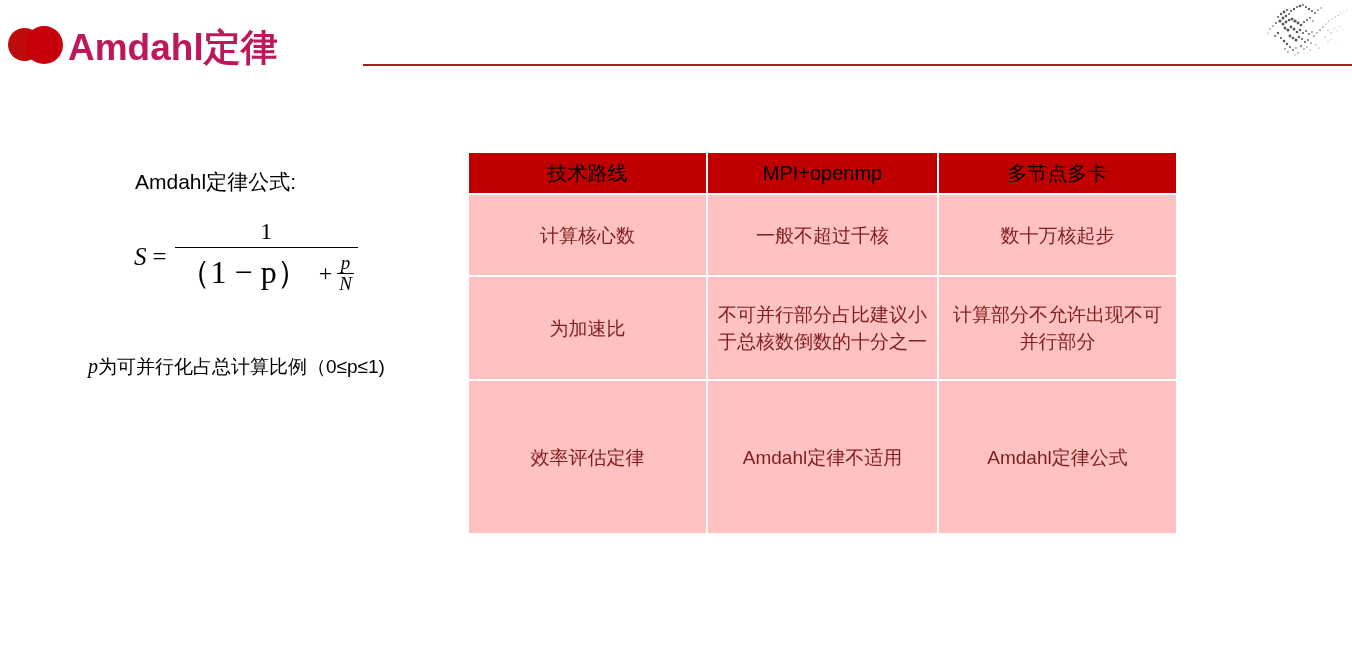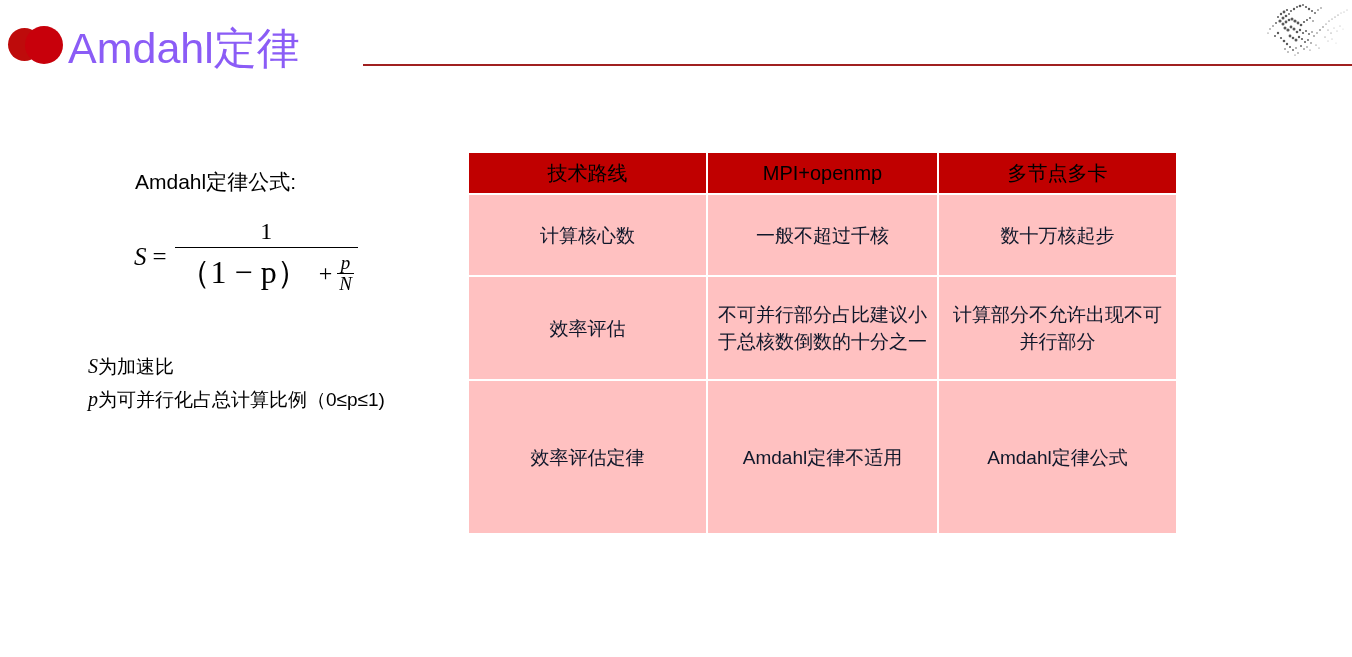--- a/index.html
+++ b/index.html
@@ -37,23 +37,23 @@
   .header-bullet .circ-b {
     left: 17px; top: 0px;
     width: 38px; height: 38px;
     background: #C8000B;
   }
 
   .slide-title {
     position: absolute;
     left: 68px;
     top: 28px;
-    font-size: 43px;
-    font-weight: normal;
-    color: #8b5cf6;
+    font-size: 37px;
+    font-weight: bold;
+    color: #be185d;
     letter-spacing: 0px;
     white-space: nowrap;
     line-height: 40px;
   }
 
   .title-rule {
     position: absolute;
     left: 363px;
     top: 64px;
     width: 989px;
@@ -182,21 +182,21 @@
     text-align: center;
     vertical-align: middle;
     border-right: 2px solid #ffffff;
     border-bottom: 2px solid #ffffff;
     padding: 0 4px;
   }
   .cmp-table th:last-child { border-right: none; }
 
   .cmp-table td {
     background: #FFC1C1;
-    color: #0f172a;
+    color: #7f1d1d;
     font-size: 19px;
     text-align: center;
     vertical-align: middle;
     border-right: 2px solid #ffffff;
     border-bottom: 2px solid #ffffff;
     padding: 6px 10px;
     line-height: 27px;
   }
   .cmp-table td:last-child { border-right: none; }
   .cmp-table tr:last-child td { border-bottom: none; text-align: center; }
@@ -332,21 +332,20 @@
         <span class="mini-frac">
           <span class="mnum">p</span>
           <span class="mbar"></span>
           <span class="mden">N</span>
         </span>
       </span>
     </span>
   </div>
 
   <div class="legend">
-    <div class="legend-line"><span class="v">S</span><span>为加速比</span></div>
     <div class="legend-line"><span class="v">p</span><span>为可并行化占总计算比例（0≤p≤1)</span></div>
   </div>
 
   <table class="cmp-table">
     <colgroup>
       <col class="c1">
         <col class="c2">
         <col class="c3">
     </colgroup>
     <thead>
@@ -356,21 +355,21 @@
         <th>多节点多卡</th>
       </tr>
     </thead>
     <tbody>
       <tr class="row-h1">
         <td>计算核心数</td>
         <td>一般不超过千核</td>
         <td>数十万核起步</td>
       </tr>
       <tr class="row-h2">
-        <td>效率评估</td>
+        <td>为加速比</td>
         <td>不可并行部分占比建议小于总核数倒数的十分之一</td>
         <td>计算部分不允许出现不可并行部分</td>
       </tr>
       <tr class="row-h3">
         <td>效率评估定律</td>
         <td>Amdahl定律不适用</td>
         <td>Amdahl定律公式</td>
       </tr>
     </tbody>
   </table>

